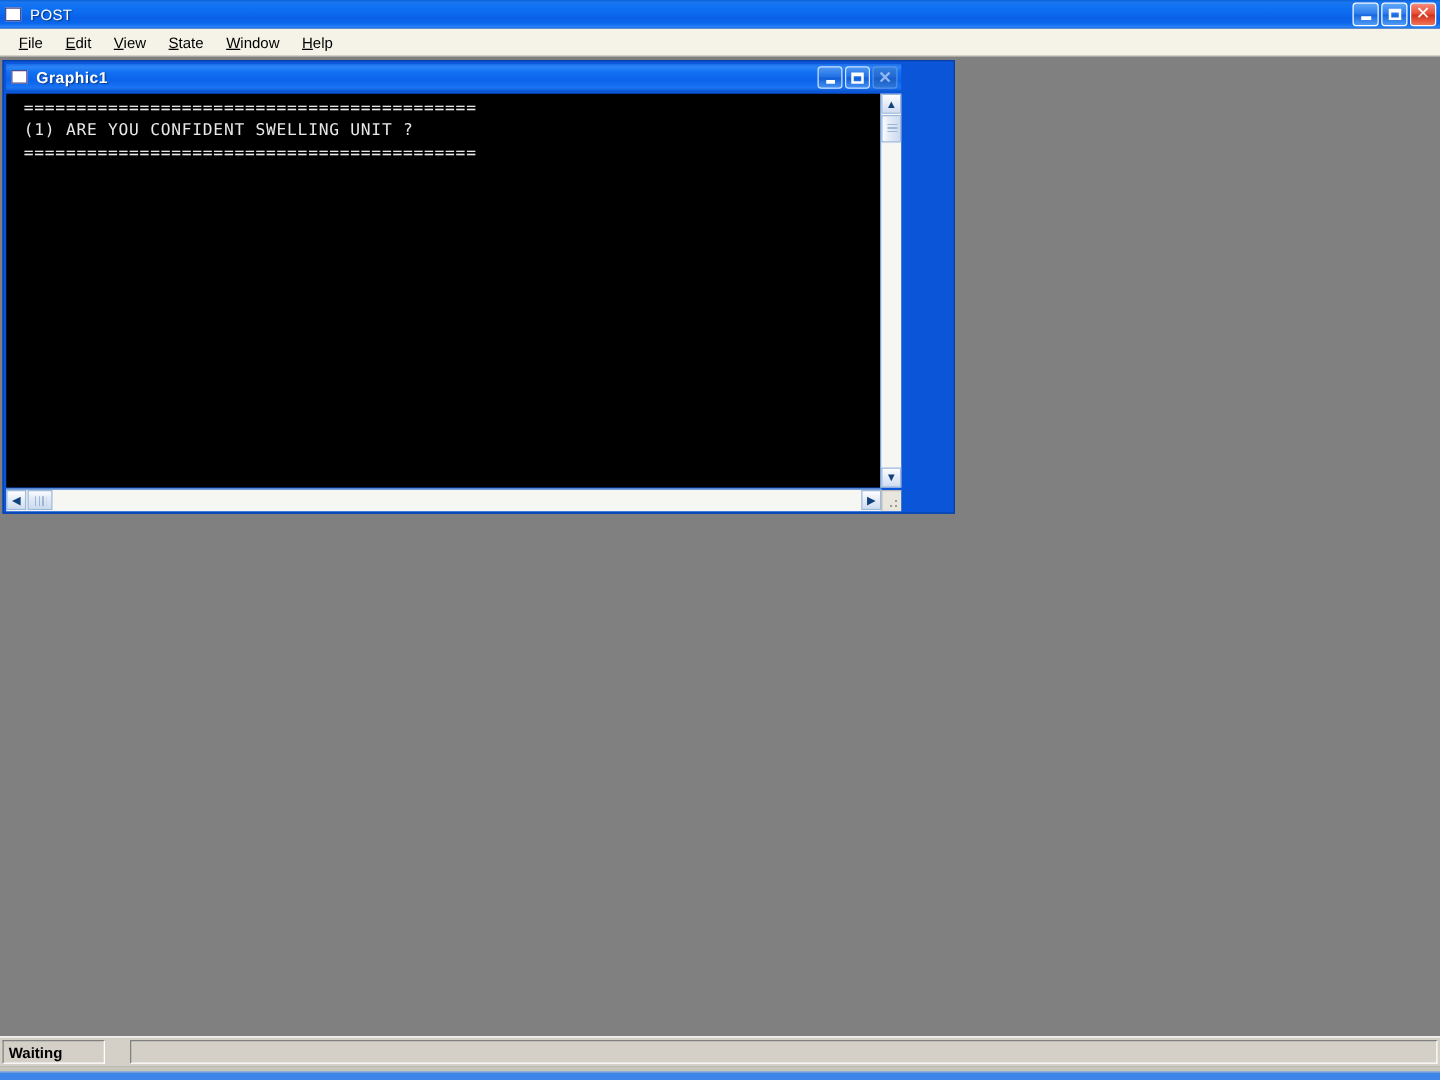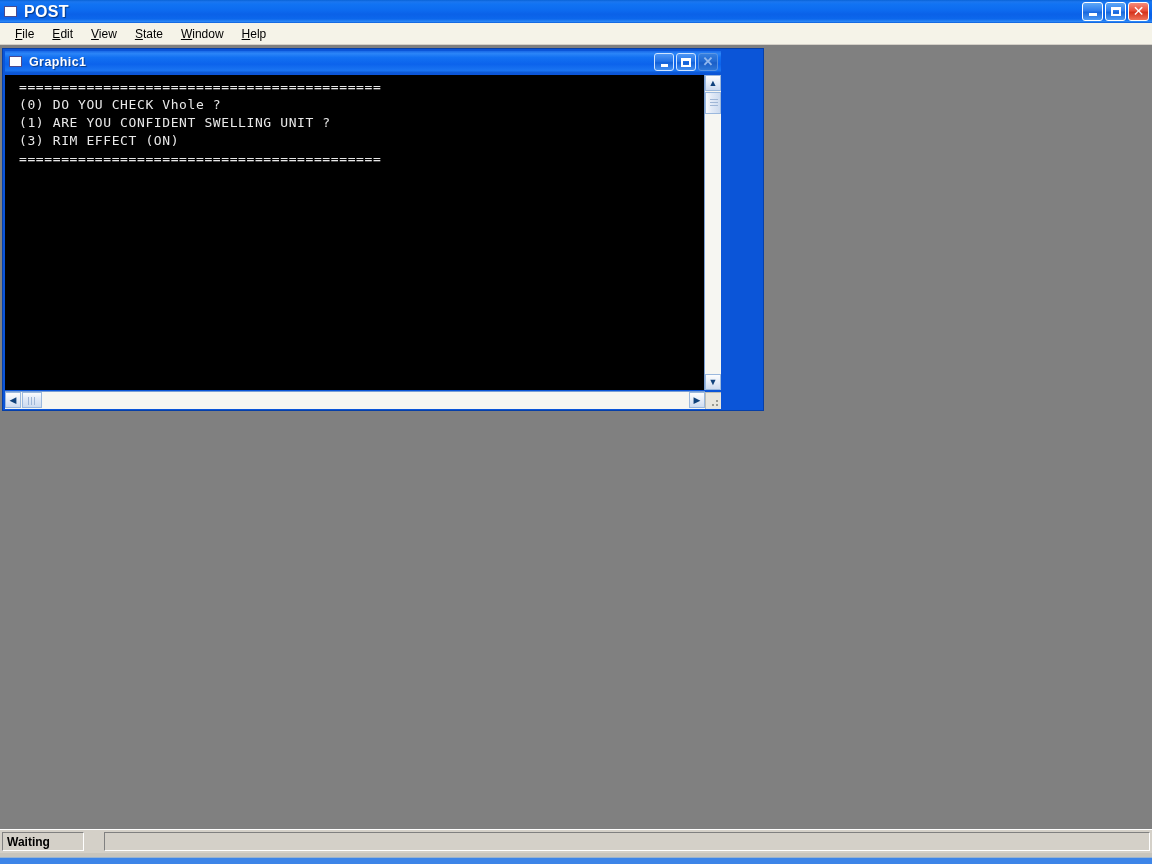--- a/index.html
+++ b/index.html
@@ -49,22 +49,22 @@
     content: "";
     position: absolute;
     left: 1px; top: 1px;
     width: 13px; height: 11px;
     background: #ffffff;
     border: 1px solid #4b4b8f;
     box-sizing: border-box;
   }
   .main-title-text {
     color: #ffffff;
-    font-size: 16px;
-    font-weight: bold;
+    font-size: 12px;
+    font-weight: normal;
     letter-spacing: 0.3px;
     text-shadow: 1px 1px 1px rgba(0,0,0,0.45);
     white-space: nowrap;
   }
   .main-btns {
     position: absolute;
     right: 3px; top: 2px;
     display: flex;
     gap: 2px;
   }
@@ -443,23 +443,21 @@
         <div class="child-btn close dim">
           <span class="g">✕</span>
         </div>
       </div>
     </div>
 
     <div class="child-client">
 
       <div class="term">
         <div class="term-line">===========================================</div>
-        <div class="term-line">(0) DO YOU CHECK Vhole ?</div>
         <div class="term-line">(1) ARE YOU CONFIDENT SWELLING UNIT ?</div>
-        <div class="term-line">(3) RIM EFFECT (ON)</div>
         <div class="term-line">===========================================</div>
       </div>
 
       <div class="vscroll">
         <div class="sb-arrow up">▲</div>
         <div class="vthumb"></div>
         <div class="sb-arrow down">▼</div>
       </div>
 
       <div class="hscroll">

